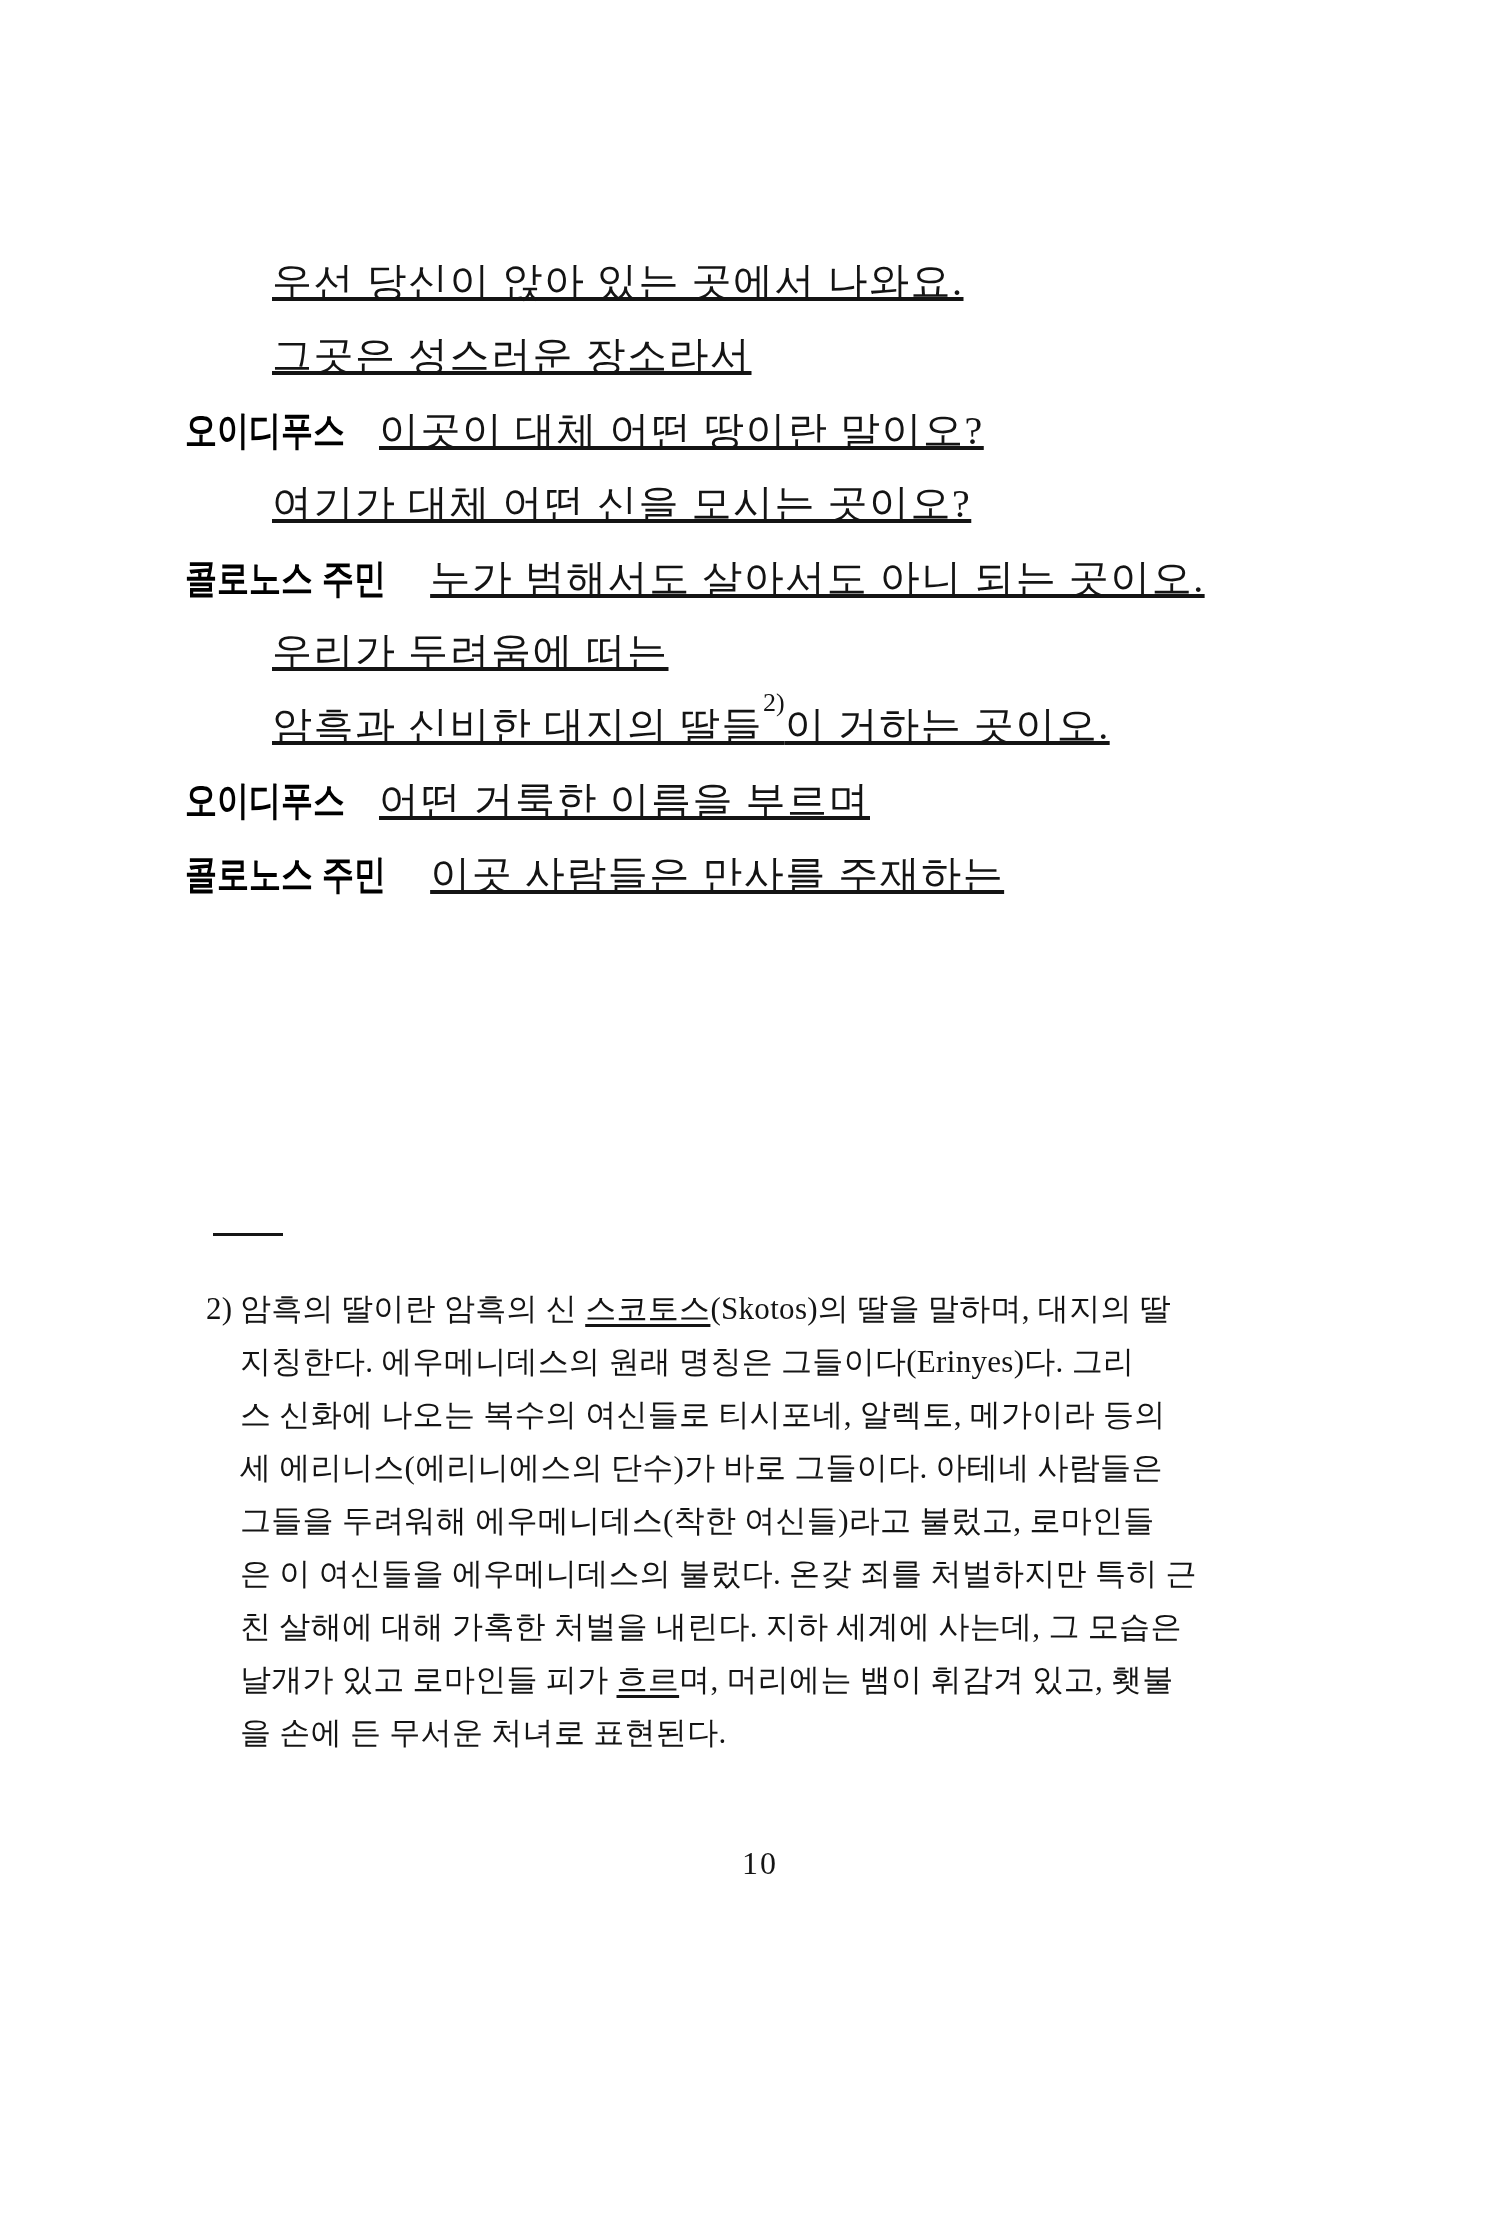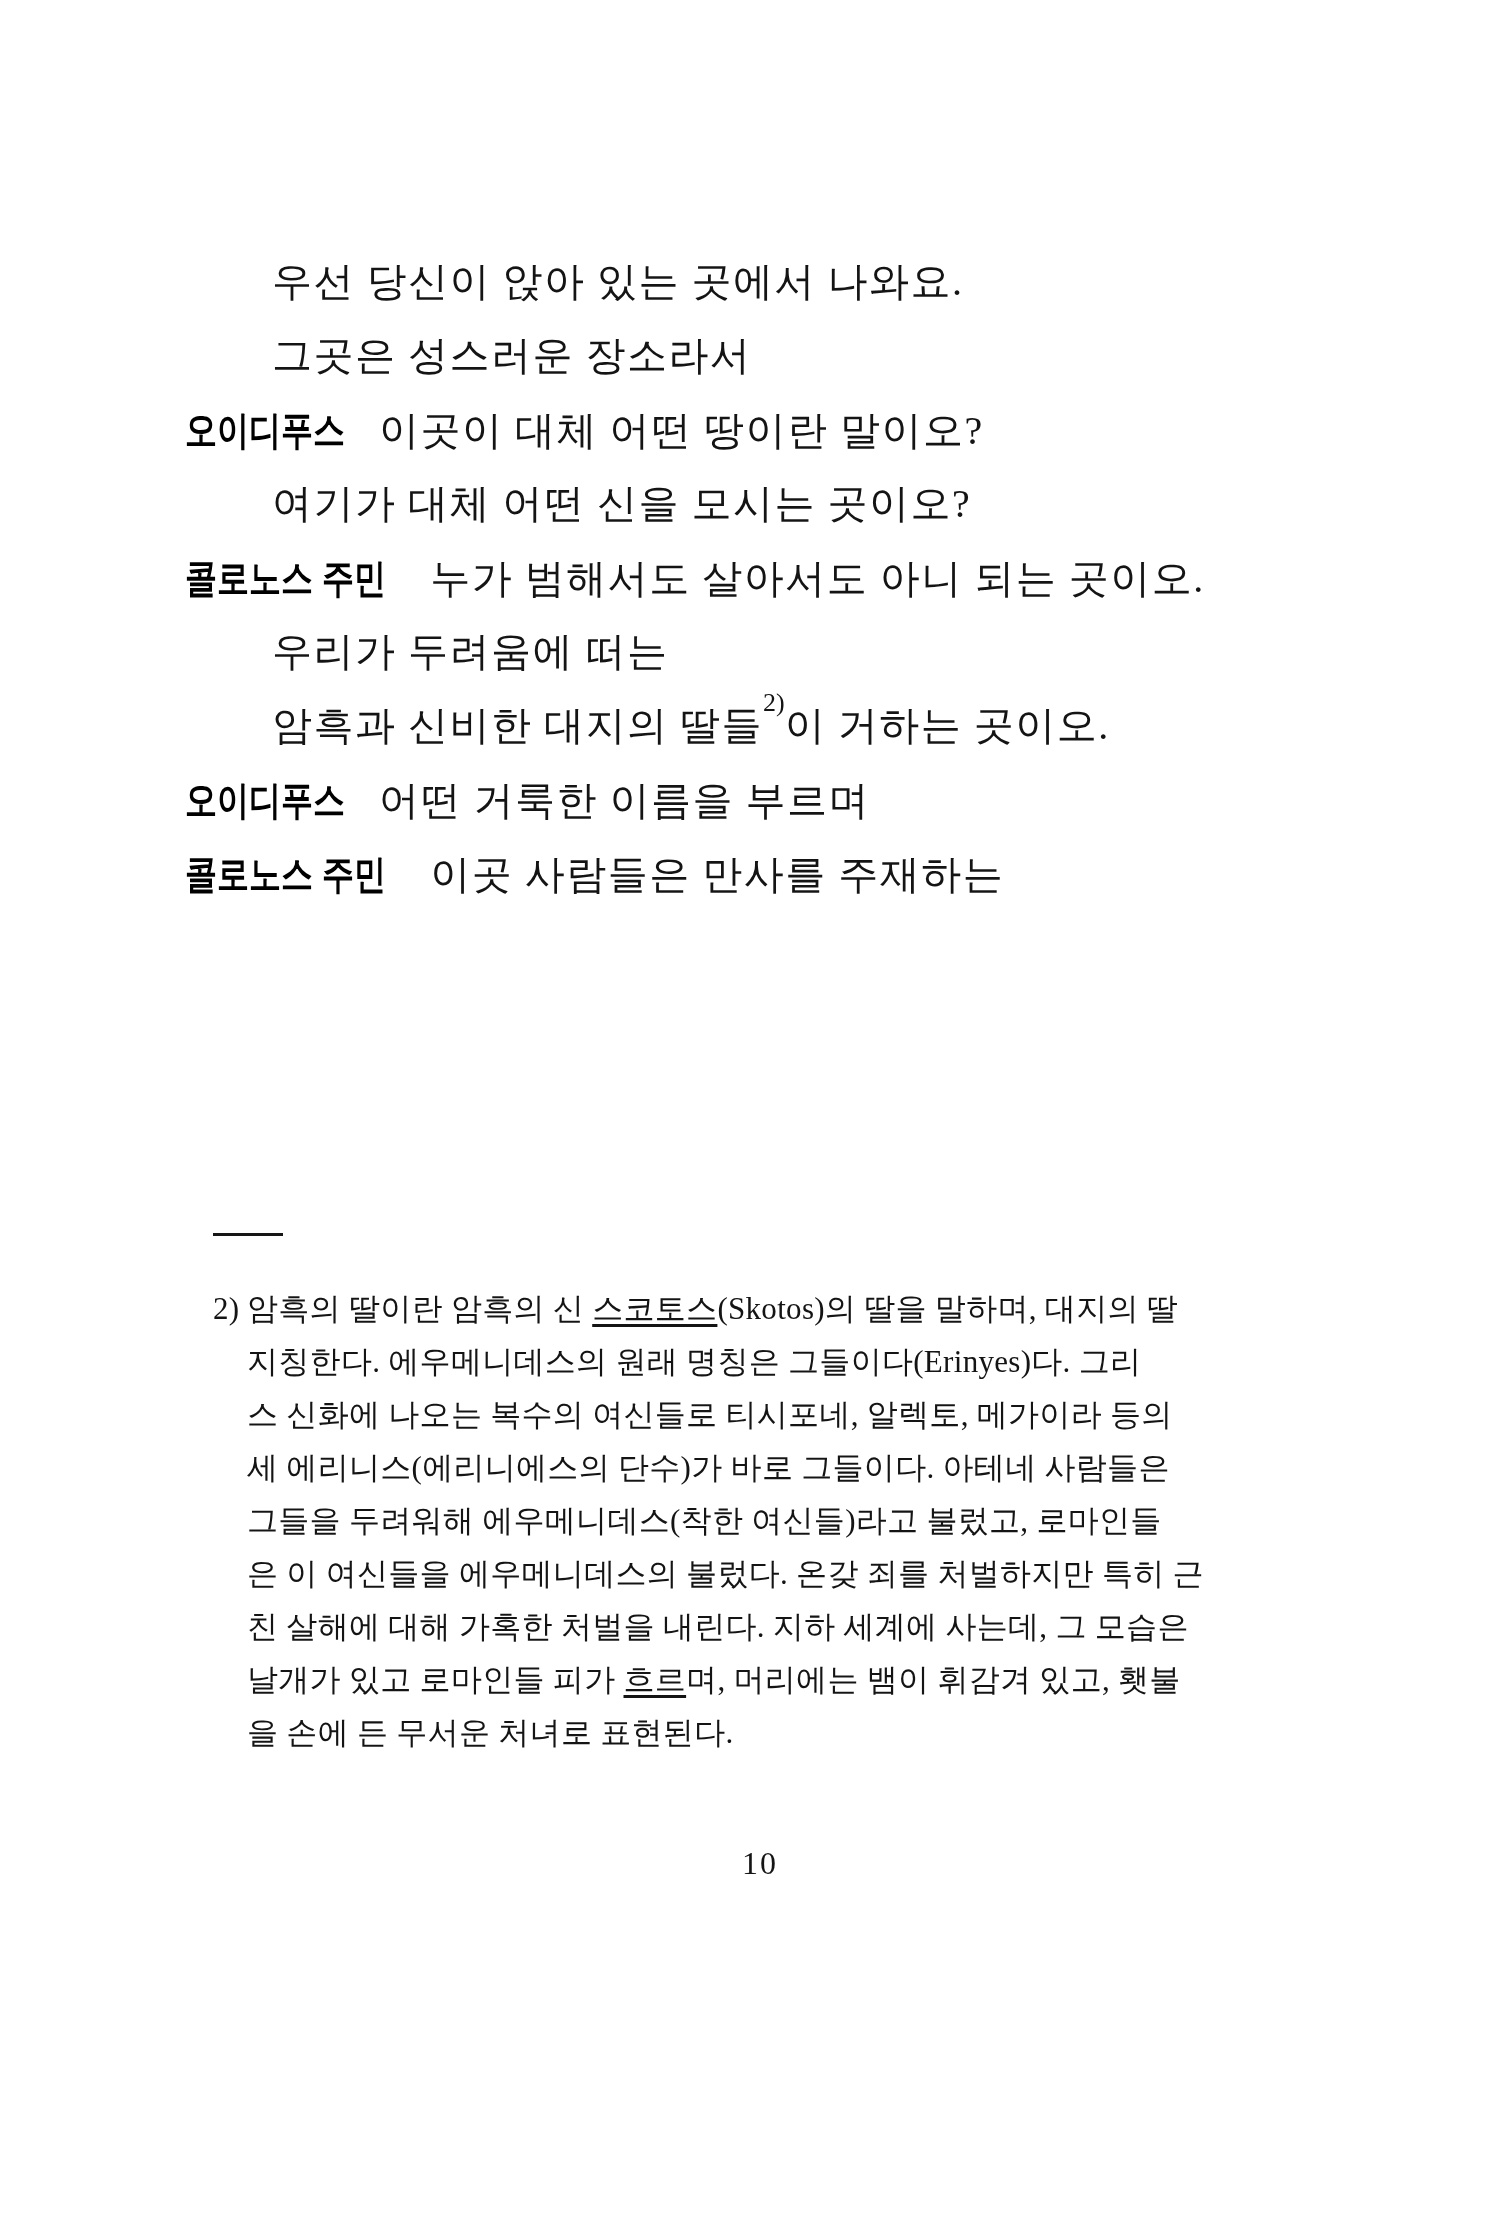--- a/index.html
+++ b/index.html
@@ -16,20 +16,21 @@
   
   .dialogue{
     position:absolute;
     left:185px;
     top:245px;
     width:1220px;
     font-size:40px;
     line-height:74px;
     letter-spacing:1.5px;
     white-space:nowrap;
+    text-decoration:underline;
   }
   .d-line{display:block;height:74px;}
   .d-line.indent{padding-left:87px;}
   .speaker{
     font-family:"Liberation Sans","DejaVu Sans",sans-serif;
     font-weight:700;
     display:inline-block;
     transform:scaleX(0.80);
     transform-origin:left center;
     margin-right:-6px;
@@ -47,21 +48,21 @@
   .fn-rule{
     position:absolute;
     left:213px;
     top:1233px;
     width:70px;
     height:3px;
     background:#161616;
   }
   .footnote{
     position:absolute;
-    left:213px;
+    left:206px;
     top:1282px;
     width:1160px;
     font-size:31px;
     line-height:53px;
     letter-spacing:0.3px;
     white-space:nowrap;
   }
   .fn-line{display:block;height:53px;padding-left:34px;}
   .fn-line.first{padding-left:0;}
   .fn-marker{display:inline-block;width:34px;}

